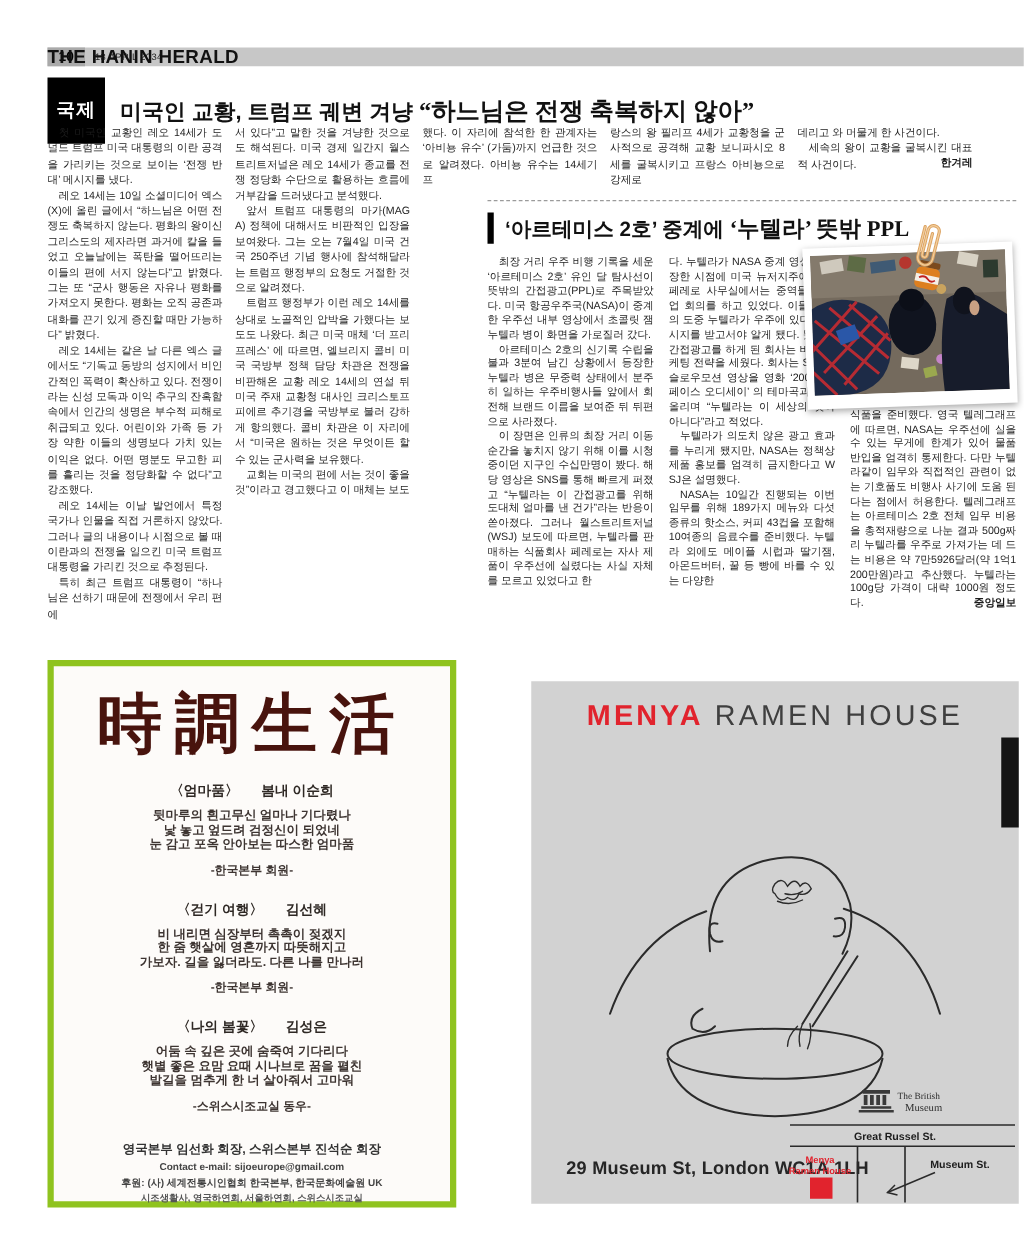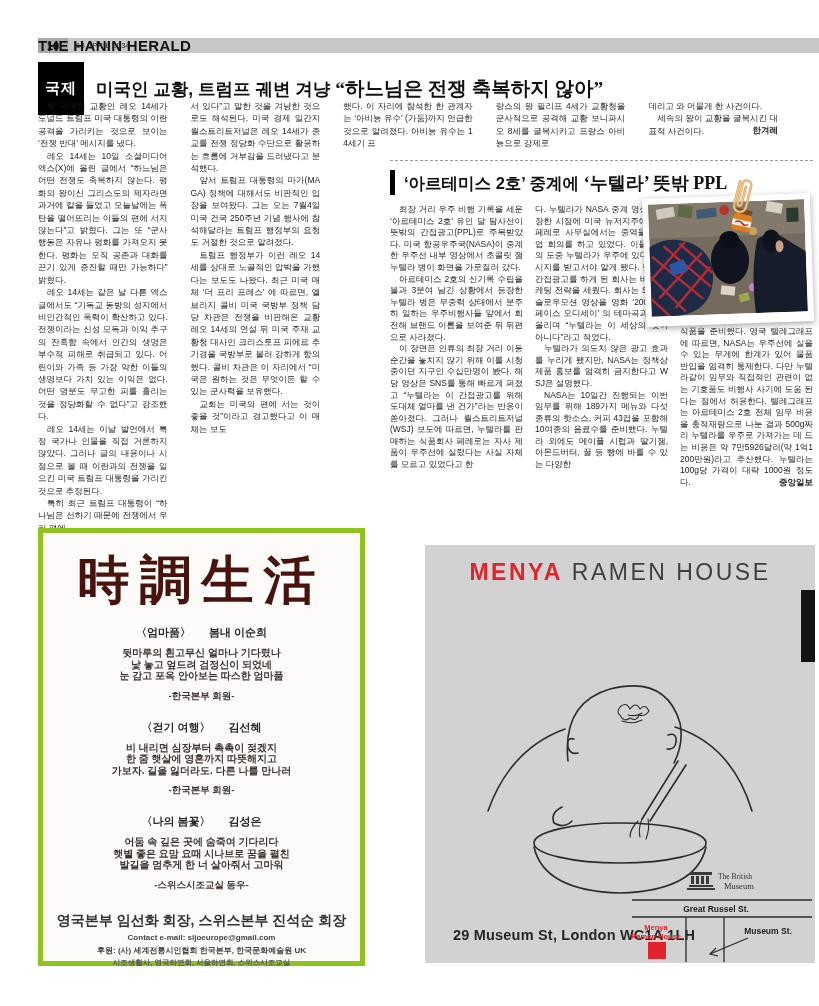--- a/index.html
+++ b/index.html
@@ -11,21 +11,21 @@
   .header-bar{position:absolute;left:38px;top:38px;width:789px;height:15px;background:#c7c7c7;display:flex;align-items:center;}
   .pagenum-box{background:#a9a9a9;height:15px;min-width:30px;display:flex;align-items:center;justify-content:center;font-weight:bold;font-size:11px;color:#000;}
   .header-date{font-size:7.5px;color:#222;margin-left:8px;letter-spacing:.3px;}
   .masthead{position:absolute;left:0;right:0;text-align:left;font-weight:bold;font-size:15px;color:#111;letter-spacing:.3px;}
   
   .h1row{position:absolute;left:38px;top:62px;width:744px;display:flex;align-items:center;}
   .badge{background:#000;color:#fff;font-weight:bold;font-size:15px;padding:17px 7px;letter-spacing:1px;}
   .h1title{margin-left:12px;font-size:17.5px;font-weight:800;color:#111;white-space:nowrap;}
   .h1quote{font-family:"Liberation Serif",serif;font-weight:600;font-size:19.5px;}
   
-  .artcols{position:absolute;left:38px;top:100px;width:740px;display:flex;gap:23px;}
+  .artcols{position:absolute;left:38px;top:100px;width:740px;display:flex;gap:10px;}
   .col{flex:1;min-width:0;}
   .col p{margin:0;font-size:8.5px;line-height:12.4px;text-align:justify;text-indent:9px;word-break:break-all;}
   .col p.cont{text-indent:0;}
   .byline{text-align:right;font-weight:bold;font-size:8.5px;margin-top:-12.4px;}
   
   .art2{position:absolute;left:390px;top:160px;width:423px;height:372px;}
   .art2-divider{border-top:1px dashed #9b9b9b;width:100%;height:0;}
   .h2row{display:flex;align-items:center;margin-top:9px;}
   .h2bar{width:5px;height:25px;background:#000;flex:0 0 auto;}
   .h2title{margin-left:9px;font-size:16.5px;font-weight:800;color:#111;white-space:nowrap;}
@@ -40,21 +40,21 @@
   .sijo{position:absolute;left:38px;top:528px;width:327px;height:438px;box-sizing:border-box;border:5px solid #8fc31f;background:#fdfbf9;text-align:center;color:#3d3431;}
   .sijo-title{margin-top:18px;font-family:"DejaVu Serif",serif;font-weight:900;font-size:52px;line-height:1.1;color:#48130d;letter-spacing:10px;}
   .poem-head{font-size:11px;font-weight:bold;margin-top:17px;color:#2e2824;}
   .poem-head .author{margin-left:18px;}
   .poem-line{font-size:10px;font-weight:bold;line-height:11.5px;color:#3d3431;}
   .poem-lines{margin-top:7px;}
   .poem-credit{font-size:9.5px;font-weight:bold;margin-top:8px;color:#3d3431;}
   .org{margin-top:20px;}
   .org-name-row{display:flex;align-items:center;justify-content:center;gap:6px;}
   .org-name{font-size:13.5px;font-weight:bold;color:#2c2c2c;}
-  .org-chairs{font-size:14px;font-weight:bold;margin-top:4px;color:#333;}
+  .org-chairs{font-size:10px;font-weight:bold;margin-top:4px;color:#333;}
   .org-contact{font-size:8px;font-weight:bold;margin-top:3px;color:#444;}
   .org-sponsor{font-size:8px;font-weight:bold;margin-top:3px;color:#444;}
   .org-affil{font-size:7.5px;font-weight:bold;margin-top:2px;color:#555;}
   
   .menya{position:absolute;left:425px;top:545px;width:390px;height:418px;background:#d2d2d2;}
   .menya-title{position:absolute;left:0;right:0;top:14px;text-align:center;font-size:23px;letter-spacing:2.5px;white-space:nowrap;}
   .menya-red{color:#e1232d;font-weight:bold;}
   .menya-grey{color:#3f3f3f;font-weight:300;}
   .menya-strip{position:absolute;right:0;top:45px;width:14px;height:72px;background:#141414;}
   .menya-illus{position:absolute;left:45px;top:66px;}

